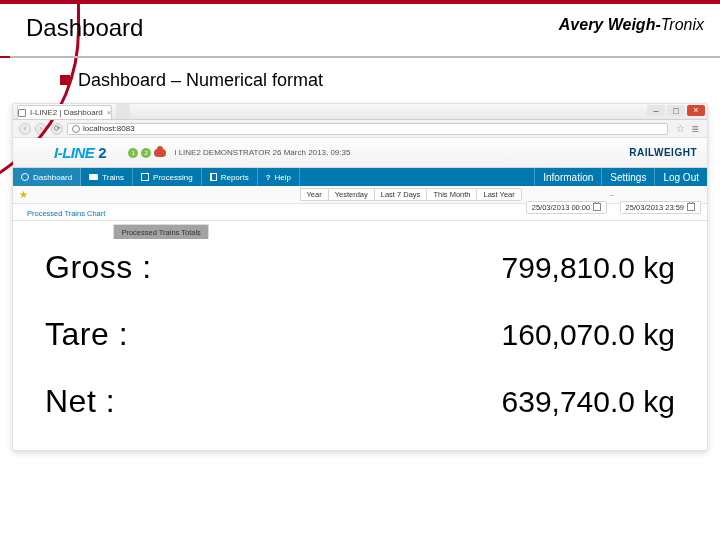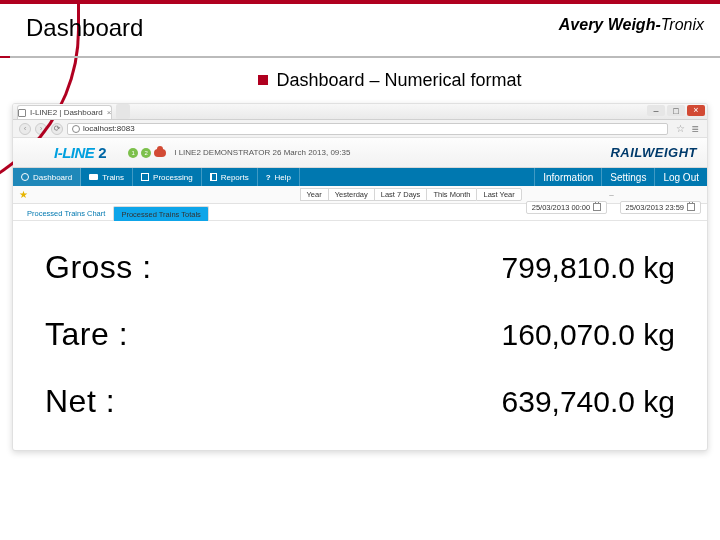--- a/index.html
+++ b/index.html
@@ -6,21 +6,21 @@
   html, body { width: 720px; height: 540px; font-family: Arial, Helvetica, sans-serif; background: #fff; overflow: hidden; }
 
   
   .slide-hdr { position: relative; height: 58px; border-top: 4px solid #b00020; }
   .slide-hdr .title { position: absolute; left: 26px; top: 10px; font-size: 24px; color: #000; }
   .slide-hdr .brand { position: absolute; right: 16px; top: 12px; font-size: 16px; font-style: italic; font-weight: bold; color: #000; }
   .slide-hdr .brand .suffix { font-weight: normal; }
   .slide-hdr .rule { position: absolute; left: 0; right: 0; bottom: 0; height: 2px; background: linear-gradient(to right, #b00020 0 10px, #bbb 10px 100%); }
   .slide-hdr .curve { position: absolute; left: -90px; top: -4px; width: 170px; height: 200px; border: 3px solid #b00020; border-radius: 0 0 170px 0; border-top: none; border-left: none; pointer-events: none; }
 
-  .slide-sub { padding: 12px 0 10px 60px; font-size: 18px; text-align: center; }
+  .slide-sub { padding: 12px 0 10px 60px; font-size: 18px; }
   .slide-sub .sq { display: inline-block; width: 10px; height: 10px; background: #b00020; margin-right: 8px; vertical-align: 1px; }
 
   
   .browser { margin: 2px 12px 0 12px; border: 1px solid #e0e0e0; border-radius: 3px; box-shadow: 0 2px 6px rgba(0,0,0,.15); overflow: hidden; font-size: 9px; background:#fff; }
 
   .tabstrip { height: 16px; background: linear-gradient(#f7f7f7,#eaeaea); display: flex; align-items: stretch; border-bottom: 1px solid #d0d0d0; position: relative; }
   .tab { display: flex; align-items: center; gap: 4px; padding: 0 0; background: #fff; border: 1px solid #d0d0d0; border-bottom: none; border-radius: 3px 3px 0 0; margin: 1px 0 0 4px; font-size: 8px; color:#444; }
   .tab .page-ico { width: 8px; height: 8px; border: 1px solid #888; border-radius: 1px; }
   .tab .x { color:#888; font-size: 8px; }
   .newtab { width: 14px; margin-left: 4px; background: #e5e5e5; border-radius: 2px; }
@@ -42,21 +42,21 @@
   .appbar { height: 30px; background: linear-gradient(#fdfdfd,#f2f2f2); border-bottom:1px solid #d8d8d8; display:flex; align-items:center; padding: 0 10px; position:relative; }
   .appbar .logo { font-family: Arial; font-style: italic; font-weight: bold; color:#00a0df; font-size:15px; letter-spacing:-.5px;margin-left:31px; }
   .appbar .logo .two { color:#0067a5; font-style:normal; margin-left:4px; }
   .appbar .status-icons { display:flex; gap:3px; margin-left:22px; align-items:center; }
   .dot { width:10px;height:10px;border-radius:50%; display:inline-block; position:relative; }
   .dot.g{background:#7cc04b;}
   .dot .n{position:absolute;inset:0;display:flex;align-items:center;justify-content:center;font-size:6px;color:#fff;}
   .cloud{width:12px;height:8px;background:#d24a34;border-radius:4px;position:relative;display:inline-block;}
   .cloud::before{content:"";position:absolute;width:6px;height:6px;background:#d24a34;border-radius:50%;top:-3px;left:3px;}
   .appbar .subtitle { margin-left:8px; color:#555; font-size:8px; }
-  .appbar .railweight { position:absolute; right:10px; font-weight:bold; font-style:italic; color:#003a6b; font-size:13px; letter-spacing:.5px; }
+  .appbar .railweight { position:absolute; right:10px; font-weight:bold; color:#003a6b; font-size:10px; letter-spacing:.5px; }
 
   .navbar { height:18px; background:#0078b0; color:#fff; display:flex; align-items:stretch; font-size:8px; }
   .navbar .item { display:flex; align-items:center; gap:4px; padding:0 8px; border-right:1px solid rgba(255,255,255,.25); cursor:pointer; }
   .navbar .item.active { background:rgba(255,255,255,.12); }
   .navbar .spacer { flex:1; }
   .navbar .ritem { display:flex; align-items:center; padding:0 8px; border-left:1px solid rgba(255,255,255,.25); cursor:pointer; font-size:10px;justify-content:center; }
   .navbar .ico { display:inline-block; }
   .ico-dash{width:8px;height:8px;border:1px solid #fff;border-radius:50%;}
   .ico-train{width:9px;height:6px;background:#fff;border-radius:1px;}
   .ico-proc{width:8px;height:8px;border:1px solid #fff;}
@@ -70,21 +70,21 @@
   .chip:first-of-type{border-radius:2px 0 0 2px;}
   .chip.last{border-right:1px solid #d6d6d6; border-radius:0 2px 2px 0;}
   .dt { font-size:7.5px; color:#333; padding:1px 5px; border:1px solid #d6d6d6; background:#fff; margin-left:4px; display:flex; align-items:flex-start; gap:3px; border-radius:2px;margin-top:25px;}
   .dt .cal{width:8px;height:8px;border:1px solid #888;display:inline-block;position:relative;}
   .dt .cal::before{content:"";position:absolute;top:-2px;left:1px;width:1px;height:2px;background:#888;}
   .dt .cal::after{content:"";position:absolute;top:-2px;right:1px;width:1px;height:2px;background:#888;}
   .dash{color:#888;font-size:8px;margin:0 2px;}
 
   .subtabs { height:17px; border-bottom:1px solid #e4e4e4; display:flex; align-items:flex-end; padding:0 6px; background:#fff;}
   .subtabs .st { font-size:7.5px; padding:3px 7px 2px; border:1px solid transparent; border-bottom:none; color:#0078b0; border-radius:2px 2px 0 0; cursor:pointer; }
-  .subtabs .st.active { color:#333; border-color:#dcdcdc; background:#0ea5e9; position:relative; top:1px; }
+  .subtabs .st.active { color:#333; border-color:#dcdcdc; background:#a3a3a3; position:relative; top:19px; }
 
   .totals { padding: 18px 28px 10px; }
   .trow { display:flex; justify-content:space-between; align-items:baseline; padding: 10px 4px 20px; }
   .trow .lbl { font-size:32px; font-family: Arial, sans-serif; letter-spacing:.5px; }
   .trow .val { font-size:30px; font-family: Arial, sans-serif; }
 </style>
 </head>
 <body>
 
 <div class="slide-hdr">

